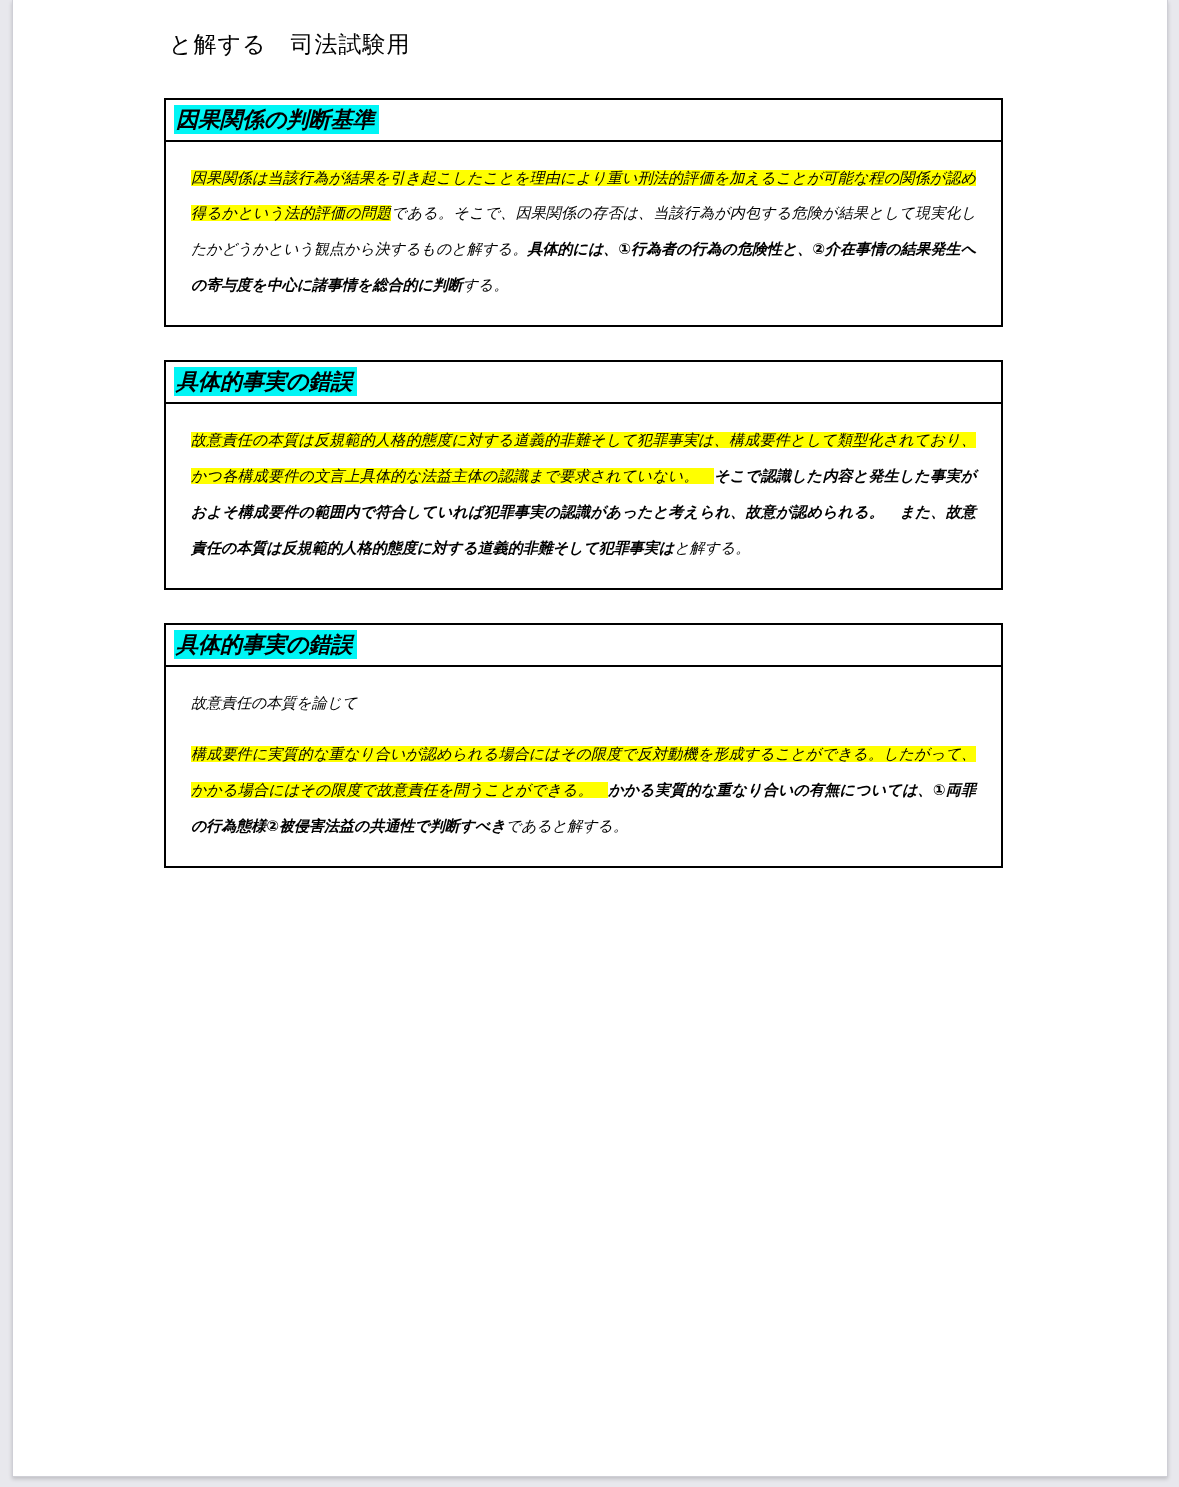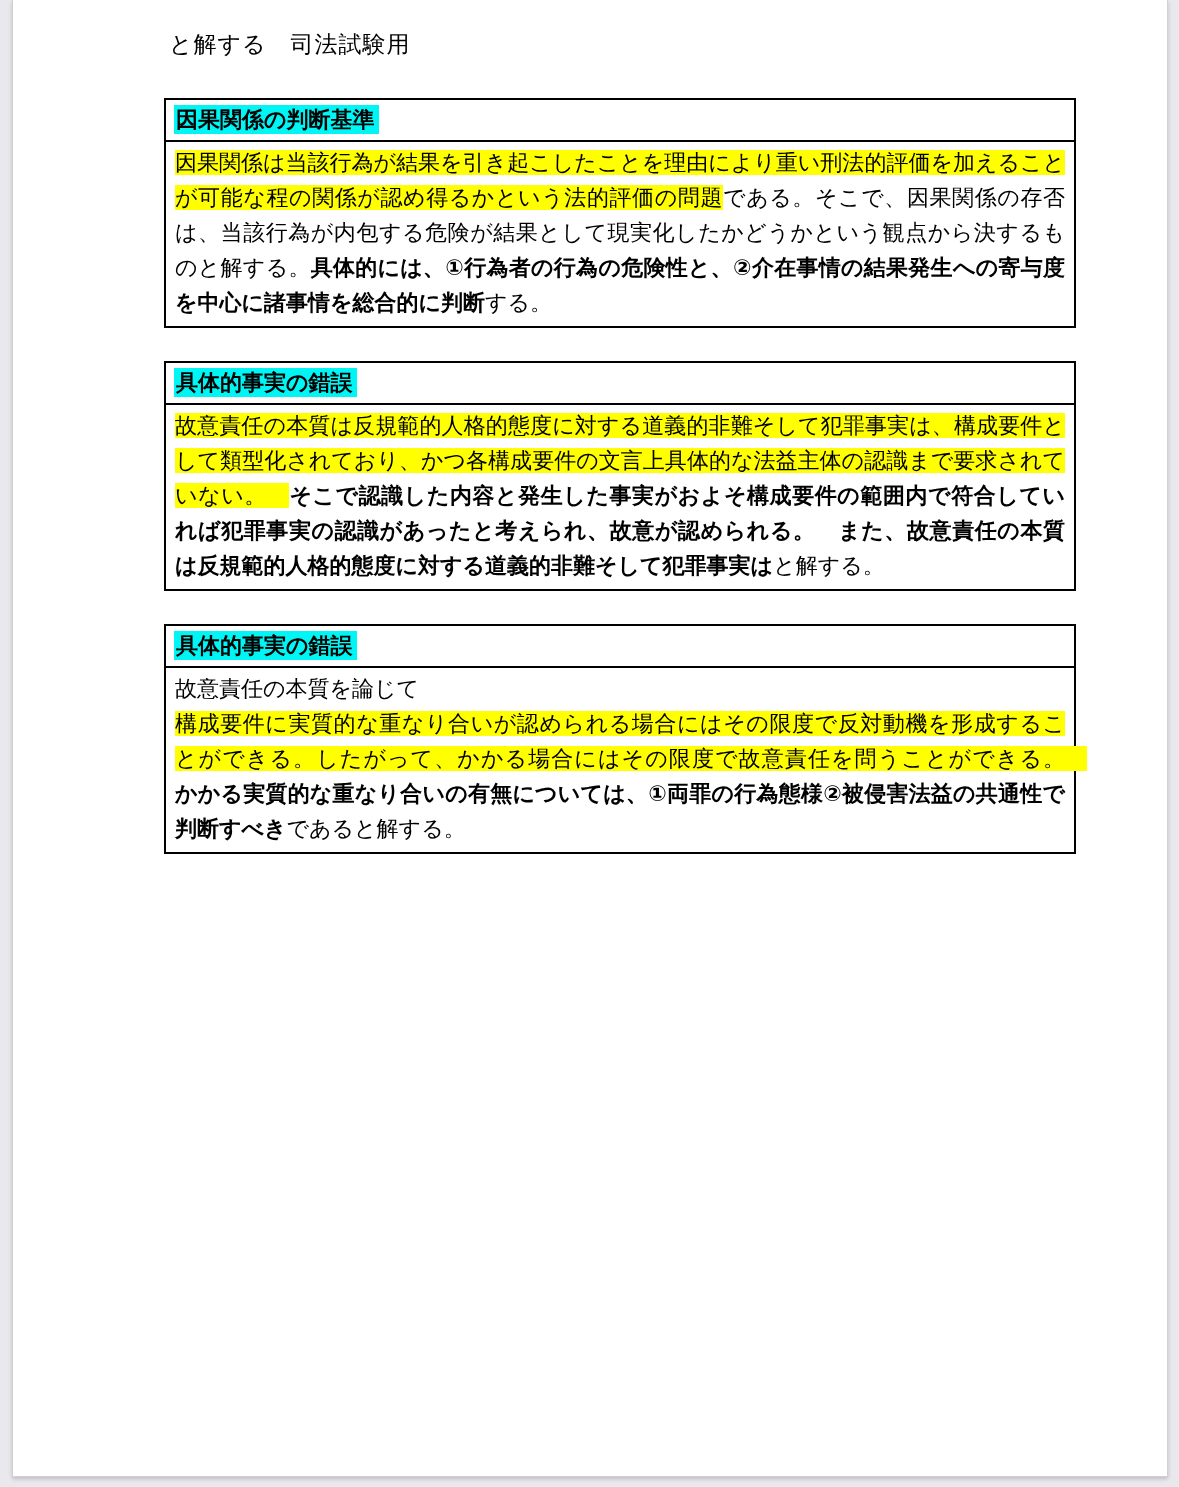--- a/index.html
+++ b/index.html
@@ -30,22 +30,23 @@
     box-shadow:0 2px 4px rgba(0,0,0,0.18);
     overflow:hidden;
   }
   .doc-title{
     margin:30px 0 0 156px;
     font-size:23px;
     line-height:30px;
     letter-spacing:1px;
   }
   .boxes{
-    width:912px;
+    width:839px;
     margin:38px 0 0 151px;
+    font-style:italic;
   }
   .box{
     border:2px solid var(--border);
     margin-bottom:33px;
     background:#fff;
   }
   .box-header{
     border-bottom:2px solid var(--border);
     padding:4px 6px 3px 8px;
     line-height:31px;
@@ -57,22 +58,22 @@
     font-size:22px;
     padding:2px 4px 2px 2px;
   }
   .box-row{
     padding:3px 9px 6px 9px;
   }
   .box-row + .box-row{
     border-top:2px solid var(--border);
   }
   .para{
-    margin:0;
-    font-size:22px;
+    margin:16px;
+    font-size:15px;
     line-height:35px;
     text-align:justify;
   }
   .seg-normal{}
   .seg-yellow{background:var(--yellow);}
   .seg-bold{
     font-family:"Liberation Sans","DejaVu Sans",sans-serif;
     font-weight:700;
   }
   .seg-red{color:var(--red);}

